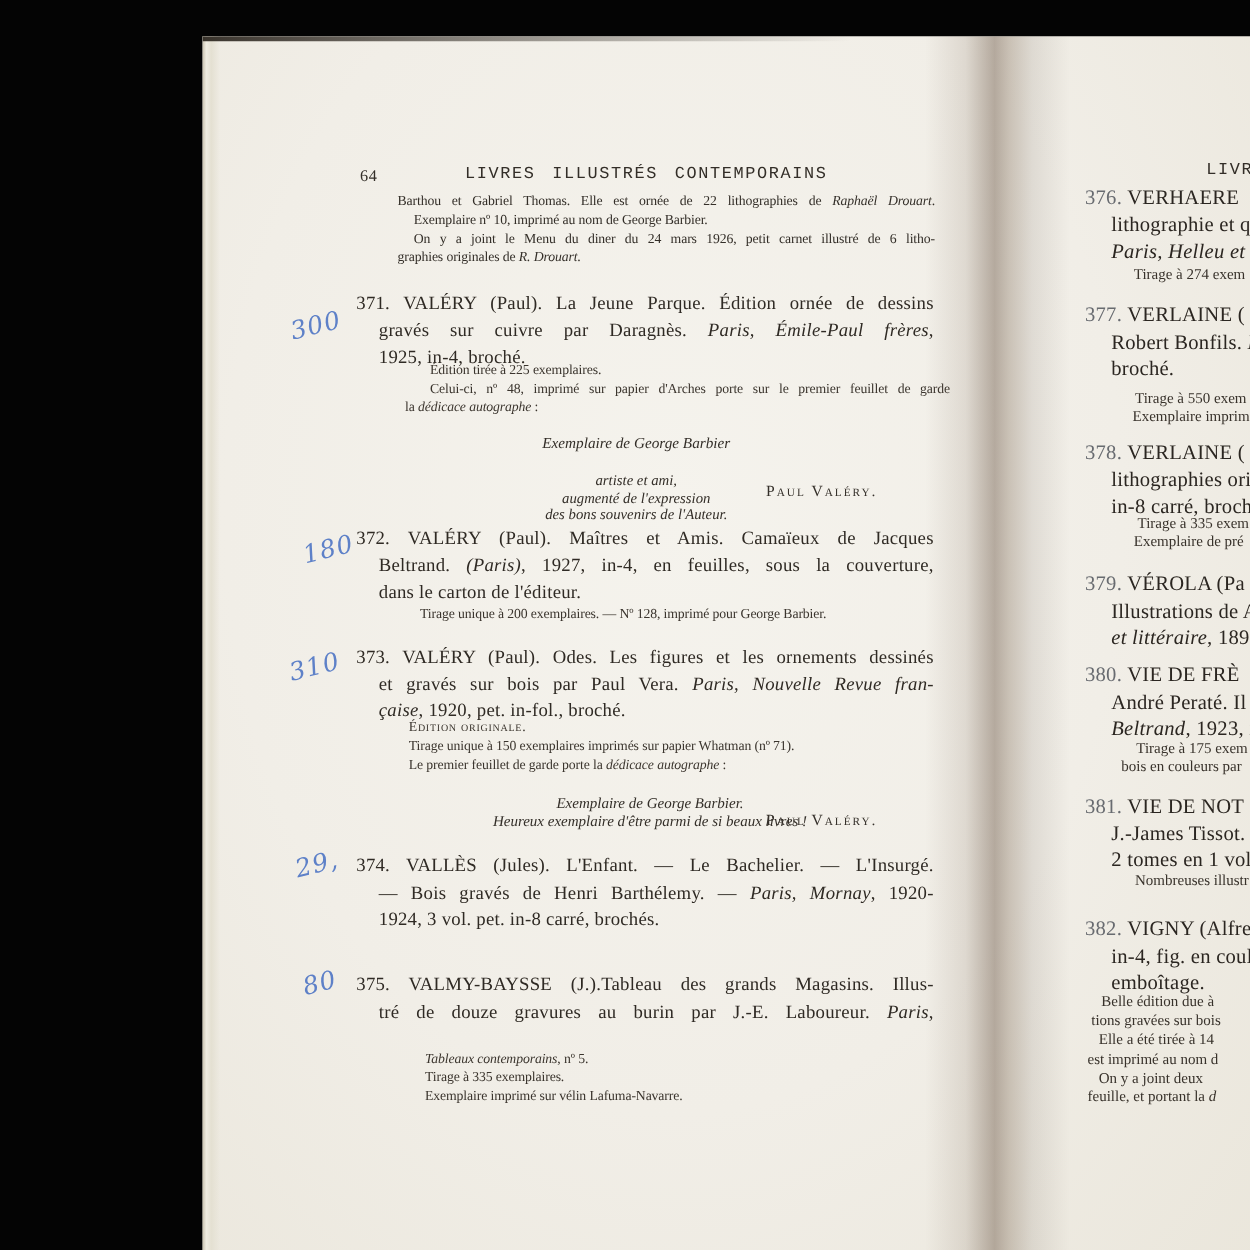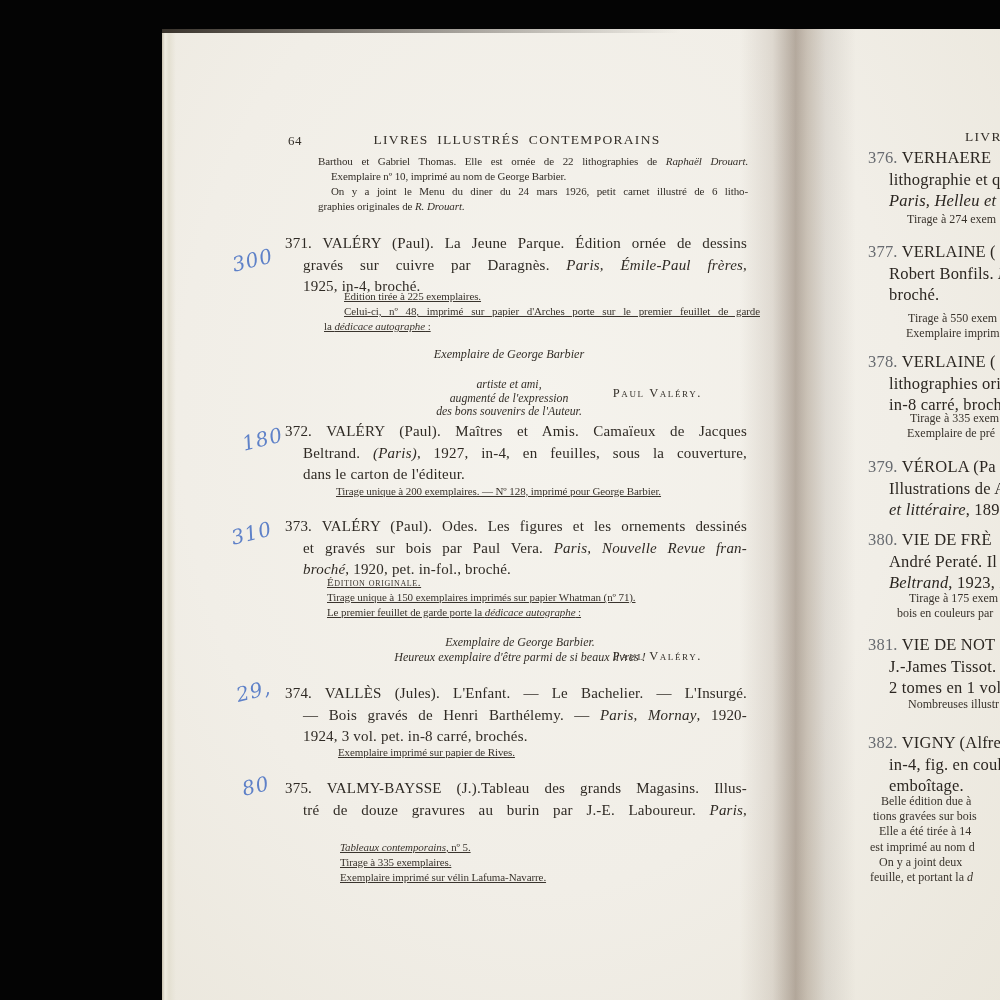--- a/index.html
+++ b/index.html
@@ -23,28 +23,28 @@
   .top-edge{position:absolute;left:0;top:0;width:100%;height:4px;
     background:linear-gradient(90deg,rgba(38,32,25,0.9) 0%,rgba(38,32,25,0.45) 30%,rgba(38,32,25,0) 62%);}
   .bottom-edge{position:absolute;left:0;bottom:0;width:100%;height:15px;
     background:linear-gradient(180deg,rgba(0,0,0,0) 0px,rgba(165,143,96,0.25) 3px,#b6a476 7px,#392c1a 11px,#0b0804 15px);}
 
   .abs{position:absolute;}
   .nosel{user-select:none;}
 
   
   .pageno{font-size:13px;letter-spacing:0.5px;}
-  .runtitle{font-size:13.5px;letter-spacing:1.3px;word-spacing:4px;text-align:center;}
+  .runtitle{font-size:13.5px;letter-spacing:1.3px;word-spacing:4px;text-align:center;font-family:Liberation Mono, monospace;}
   .jline{text-align:justify;text-align-last:justify;white-space:nowrap;}
   .intro{font-size:11px;line-height:15px;letter-spacing:-0.1px;}
   .ind13{margin-left:13px;}
   .eh{font-size:15px;line-height:21.5px;letter-spacing:0.2px;color:#2f2a24;}
   .eh .eh-line{padding-left:18px;}
   .eh .eh-first{padding-left:0;}
-  .fineprint{font-size:11px;line-height:15px;letter-spacing:-0.1px;color:#3a342d;text-decoration:underline;}
+  .fineprint{font-size:11px;line-height:15px;letter-spacing:-0.1px;color:#3a342d;}
   .ind20{margin-left:20px;}
   .ded{font-style:italic;text-align:center;font-size:11.8px;line-height:13.4px;white-space:pre-line;}
   .ded-title{font-size:12.2px;margin-bottom:3px;font-style:italic;}
   .sig{font-variant:small-caps;letter-spacing:1.6px;font-size:12.5px;text-align:right;color:#35302a;}
   .annot{color:#4a72c4;font-style:italic;font-size:20px;letter-spacing:1px;
     transform:rotate(-14deg);opacity:0.88;font-family:"DejaVu Serif",serif;}
 
   
   .rp-eh{font-size:16.5px;line-height:21.5px;letter-spacing:0.2px;color:#2b2621;}
   .rp-eh div{white-space:nowrap;}
@@ -100,41 +100,38 @@
       <div class="eh-line"><span>dans le carton de l'éditeur.</span></div>
     </div>
     <div class="abs fineprint" style="left:174px;top:455px;width:436px;">
       <div><span>Tirage unique à 200 exemplaires. — Nº 128, imprimé pour George Barbier.</span></div>
     </div>
 
     <div class="abs annot" style="left:69px;top:492px;">310</div>
     <div class="abs eh" style="left:123px;top:487px;width:462px;">
       <div class="eh-line eh-first jline"><span>373. VALÉRY (Paul). Odes. Les figures et les ornements dessinés</span></div>
       <div class="eh-line jline"><span>et gravés sur bois par Paul Vera. </span><span class="seg-i">Paris, Nouvelle Revue fran-</span></div>
-      <div class="eh-line"><span class="seg-i">broché</span><span>, 1920, pet. in-fol., broché.</span></div>
+      <div class="eh-line"><span class="seg-i">çaise</span><span>, 1920, pet. in-fol., broché.</span></div>
     </div>
     <div class="abs fineprint" style="left:165px;top:546px;width:436px;">
       <div><span class="seg-sc">Édition originale.</span></div>
       <div><span>Tirage unique à 150 exemplaires imprimés sur papier Whatman (nº 71).</span></div>
       <div><span>Le premier feuillet de garde porte la </span><span class="seg-i">dédicace autographe</span><span> :</span></div>
     </div>
     <div class="abs ded" style="left:163px;top:591px;width:390px;font-size:12px;line-height:15px;">
       <div>Exemplaire de George Barbier.
 Heureux exemplaire d'être parmi de si beaux livres !</div>
     </div>
     <div class="abs sig" style="left:360px;top:620px;width:180px;">Paul Valéry.</div>
 
     <div class="abs annot" style="left:74px;top:650px;">29,</div>
     <div class="abs eh" style="left:123px;top:654px;width:462px;">
       <div class="eh-line eh-first jline"><span>374. VALLÈS (Jules). L'Enfant. — Le Bachelier. — L'Insurgé.</span></div>
       <div class="eh-line jline"><span>— Bois gravés de Henri Barthélemy. — </span><span class="seg-i">Paris, Mornay</span><span>, 1920-</span></div>
       <div class="eh-line"><span>1924, 3 vol. pet. in-8 carré, brochés.</span></div>
-    </div>
-    <div class="abs fineprint" style="left:176px;top:716px;width:436px;">
-      <div><span>Exemplaire imprimé sur papier de Rives.</span></div>
     </div>
 
     <div class="abs annot" style="left:80px;top:745px;">80</div>
     <div class="abs eh" style="left:123px;top:749px;width:462px;">
       <div class="eh-line eh-first jline"><span>375. VALMY-BAYSSE (J.).Tableau des grands Magasins. Illus-</span></div>
       <div class="eh-line jline"><span>tré de douze gravures au burin par J.-E. Laboureur. </span><span class="seg-i">Paris</span><span>,</span></div>
     </div>
     <div class="abs fineprint" style="left:178px;top:811px;width:436px;">
       <div><span class="seg-i">Tableaux contemporains</span><span>, nº 5.</span></div>
       <div><span>Tirage à 335 exemplaires.</span></div>

